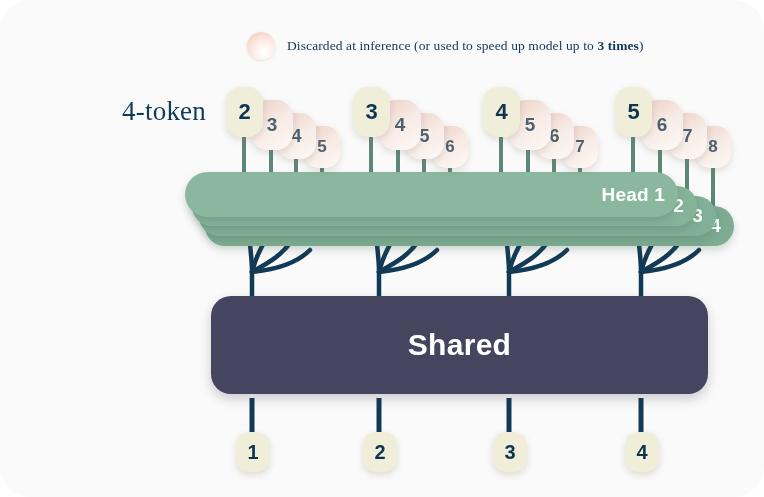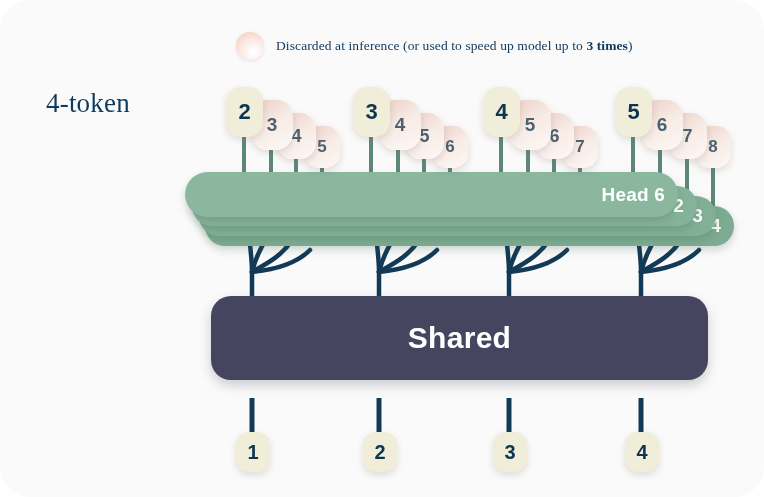--- a/index.html
+++ b/index.html
@@ -24,21 +24,21 @@
   }
   .stage {
     position: absolute;
     left: 0; top: 0;
     width: 764px; height: 497px;
   }
 
   
   .legend {
     position: absolute;
-    left: 236px;
+    left: 247px;
     top: 32px;
     display: flex;
     align-items: center;
     gap: 12px;
   }
   .legend-dot {
     width: 28px; height: 28px;
     border-radius: 50%;
     background: radial-gradient(circle at 62% 72%, #ffffff 6%, #fbeae4 46%, #f2c7b6 100%);
     box-shadow: 0 1px 3px rgba(120,90,80,0.16);
@@ -55,21 +55,21 @@
 
   
   .side-label {
     position: absolute;
     font-family: "Liberation Serif", serif;
     color: #103a5c;
     font-size: 27px;
     line-height: 1.18;
     letter-spacing: .2px;
   }
-  #label-targets { left: 46px; top: 88px; width: 160px; }
+  #label-targets { left: 46px; top: 96px; width: 160px; text-align: right; }
   #label-inputs  { left: 46px; top: 432px; width: 160px; }
 
   
   svg.wires { position: absolute; left: 0; top: 0; width: 764px; height: 497px; }
 
   
   .head {
     position: absolute;
     border-radius: 26px;
     background: #8ab79e;
@@ -89,21 +89,21 @@
   }
   .head.h1 { background: #8ab79e; }
   .head.h2 { background: #85b39a; }
   .head.h3 { background: #81b096; }
   .head.h4 { background: #7dac92; }
 
   
   #shared {
     position: absolute;
     left: 211px; top: 296px;
-    width: 497px; height: 84px;
+    width: 497px; height: 98px;
     background: #45455f;
     border-radius: 20px;
     box-shadow: 0 5px 12px rgba(40,40,65,0.22);
     display: flex;
     align-items: center;
     justify-content: center;
   }
   #shared .shared-text {
     color: #ffffff;
     font-family: "Liberation Sans", sans-serif;
@@ -212,21 +212,21 @@
     <div class="head h4" style="left:205px; top:206px; width:529px; height:40px;">
       <span class="head-label">4</span>
     </div>
     <div class="head h3" style="left:199px; top:196px; width:517px; height:40px;">
       <span class="head-label">3</span>
     </div>
     <div class="head h2" style="left:192px; top:186px; width:505px; height:40px;">
       <span class="head-label">2</span>
     </div>
     <div class="head h1" style="left:185px; top:172px; width:493px; height:45px;">
-      <span class="head-label">Head 6</span>
+      <span class="head-label">Head 1</span>
     </div>
 
     <div id="shared">
       <span class="shared-text">Shared</span>
     </div>
 
     <div class="token pink" style="left:304px; top:126px; width:36px; height:42px; border-radius:15px; font-size:17px;">5</div>
     <div class="token pink" style="left:277px; top:113px; width:39px; height:46px; border-radius:16px; font-size:18px;">4</div>
     <div class="token pink" style="left:251px; top:100px; width:42px; height:50px; border-radius:17px; font-size:19px;">3</div>
     <div class="token cream" style="left:226px; top:87px; width:37px; height:50px; border-radius:15px; font-size:22px;">2</div>

